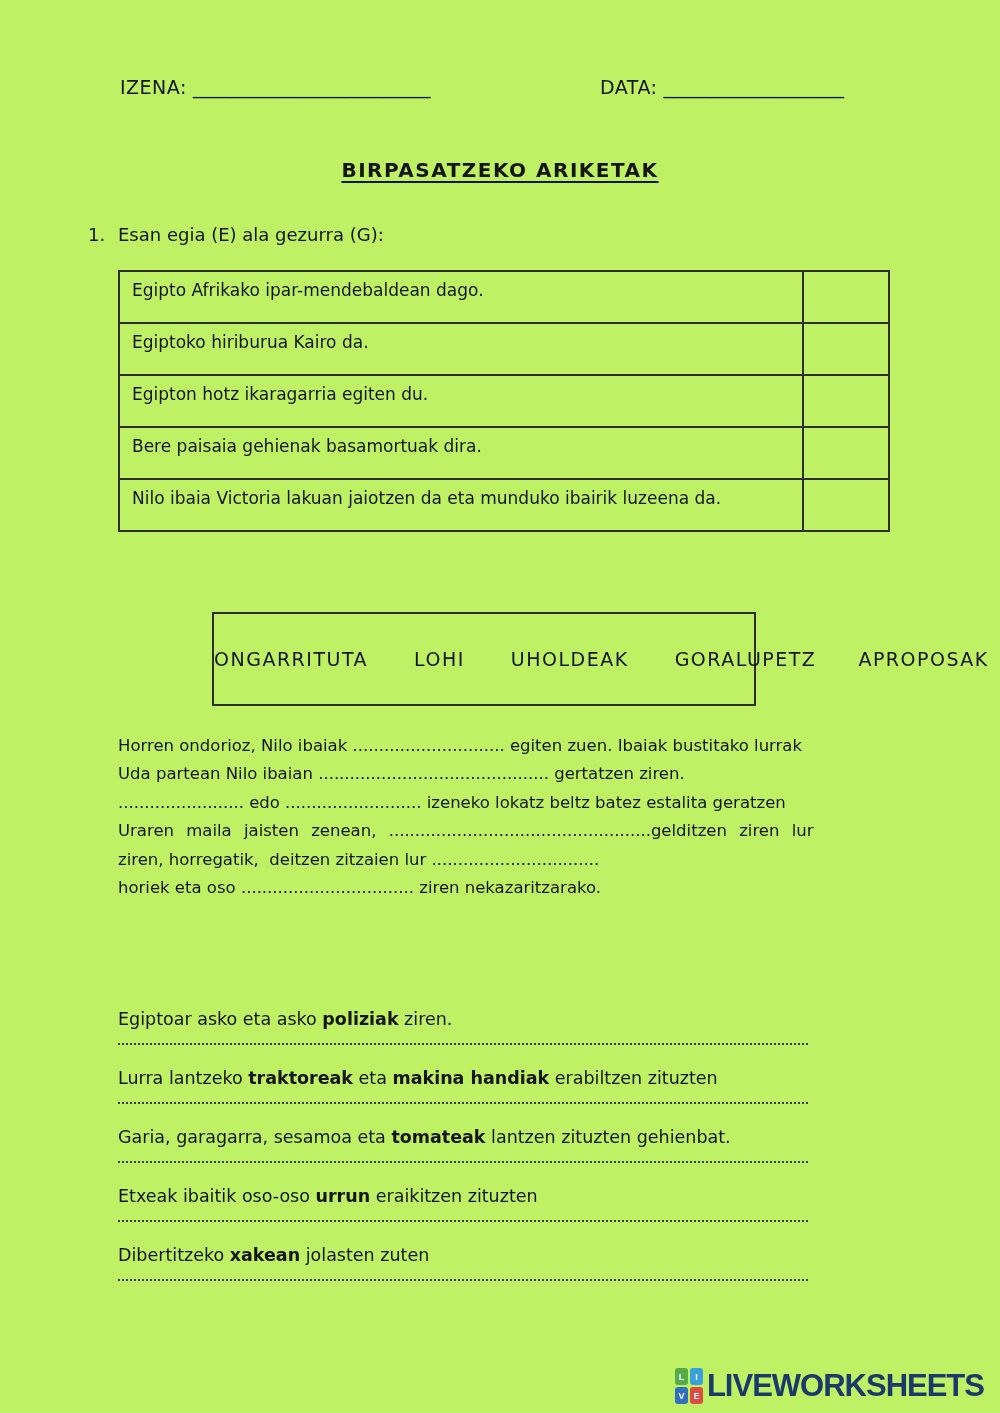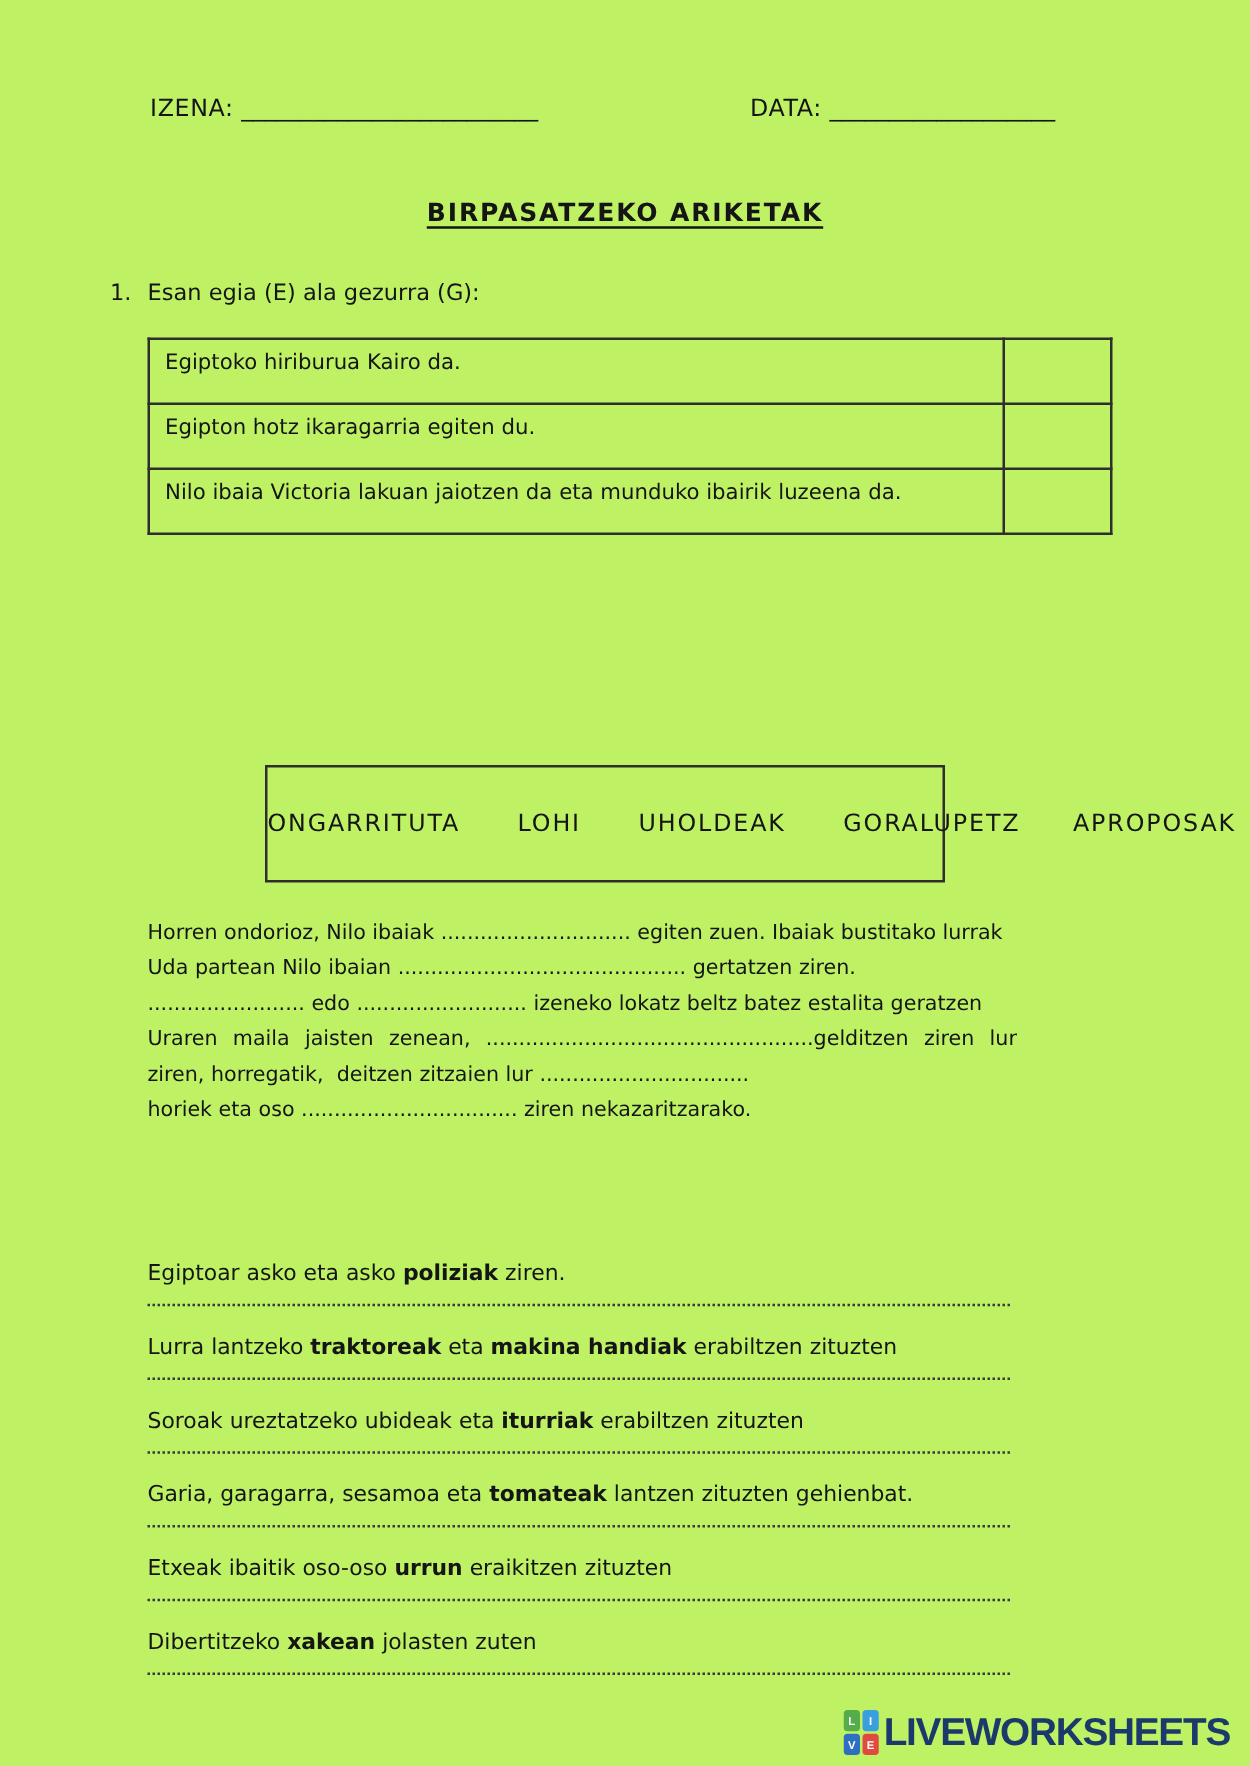--- a/index.html
+++ b/index.html
@@ -78,26 +78,34 @@
   </div>
 
   <div class="title">BIRPASATZEKO ARIKETAK</div>
 
   <div class="sec-heading h1pos">
     <span class="num">1.</span><span>Esan egia (E) ala gezurra (G):</span>
   </div>
 
   <table class="tf-table">
     <tbody>
+        <tr>
+      <td class="stmt">Egipto Afrikako ipar-mendebaldean dago.</td>
+      <td class="ans"></td>
+    </tr>
     <tr>
       <td class="stmt">Egiptoko hiriburua Kairo da.</td>
       <td class="ans"></td>
     </tr>
     <tr>
       <td class="stmt">Egipton hotz ikaragarria egiten du.</td>
+      <td class="ans"></td>
+    </tr>
+    <tr>
+      <td class="stmt">Bere paisaia gehienak basamortuak dira.</td>
       <td class="ans"></td>
     </tr>
     <tr>
       <td class="stmt">Nilo ibaia Victoria lakuan jaiotzen da eta munduko ibairik luzeena da.</td>
       <td class="ans"></td>
     </tr>
   </tbody>
     </table>
 
 
@@ -128,24 +136,20 @@
   <div class="ex3">
     <div class="ex3-item">
       <div class="sentence"><span>Egiptoar asko eta asko </span><span class="b">poliziak</span><span> ziren.</span></div>
       <div class="answer-line"></div>
     </div>
     <div class="ex3-item">
       <div class="sentence"><span>Lurra lantzeko </span><span class="b">traktoreak</span><span> eta </span><span class="b">makina handiak</span><span> erabiltzen zituzten</span></div>
       <div class="answer-line"></div>
     </div>
     <div class="ex3-item">
-      <div class="sentence"><span>Soroak ureztatzeko ubideak eta </span><span class="b">iturriak</span><span> erabiltzen zituzten</span></div>
-      <div class="answer-line"></div>
-    </div>
-    <div class="ex3-item">
       <div class="sentence"><span>Garia, garagarra, sesamoa eta </span><span class="b">tomateak</span><span> lantzen zituzten gehienbat.</span></div>
       <div class="answer-line"></div>
     </div>
     <div class="ex3-item">
       <div class="sentence"><span>Etxeak ibaitik oso-oso </span><span class="b">urrun</span><span> eraikitzen zituzten</span></div>
       <div class="answer-line"></div>
     </div>
     <div class="ex3-item">
       <div class="sentence"><span>Dibertitzeko </span><span class="b">xakean</span><span> jolasten zuten</span></div>
       <div class="answer-line"></div>

